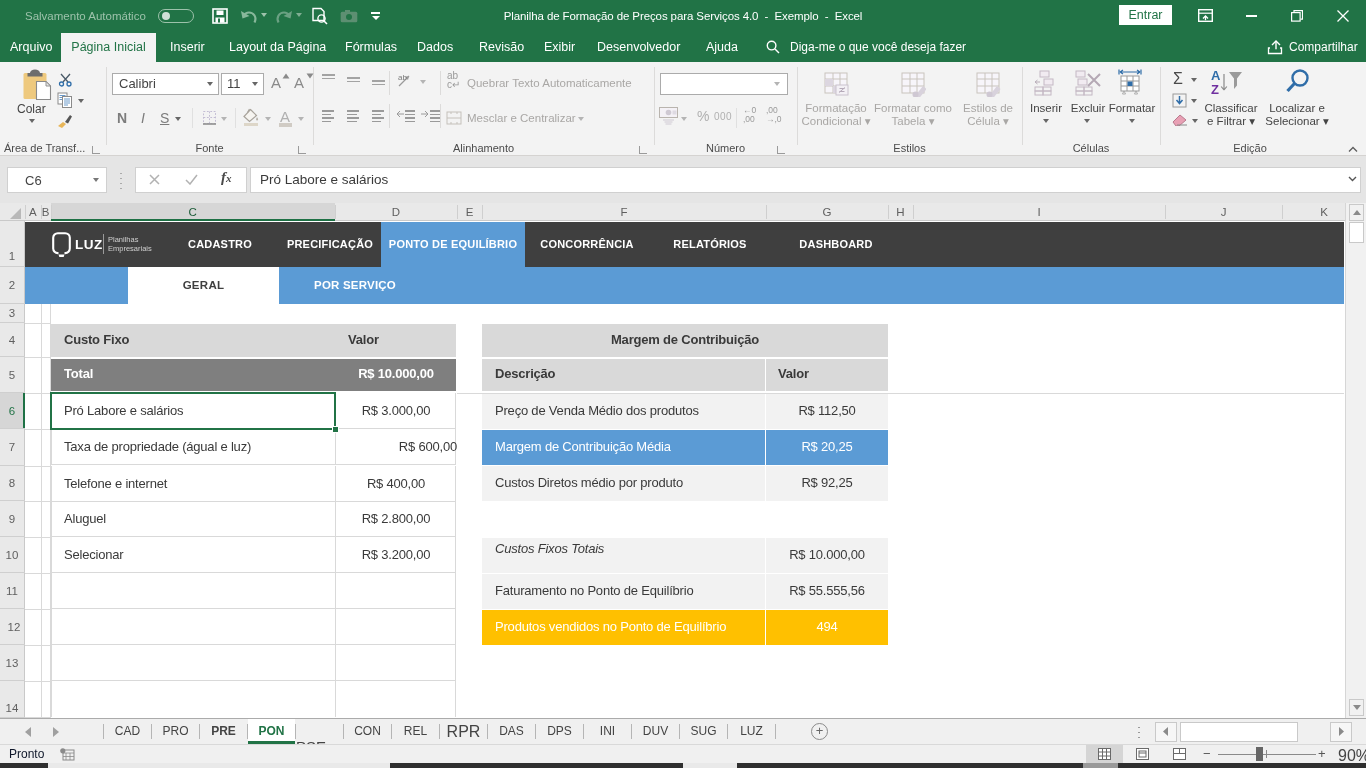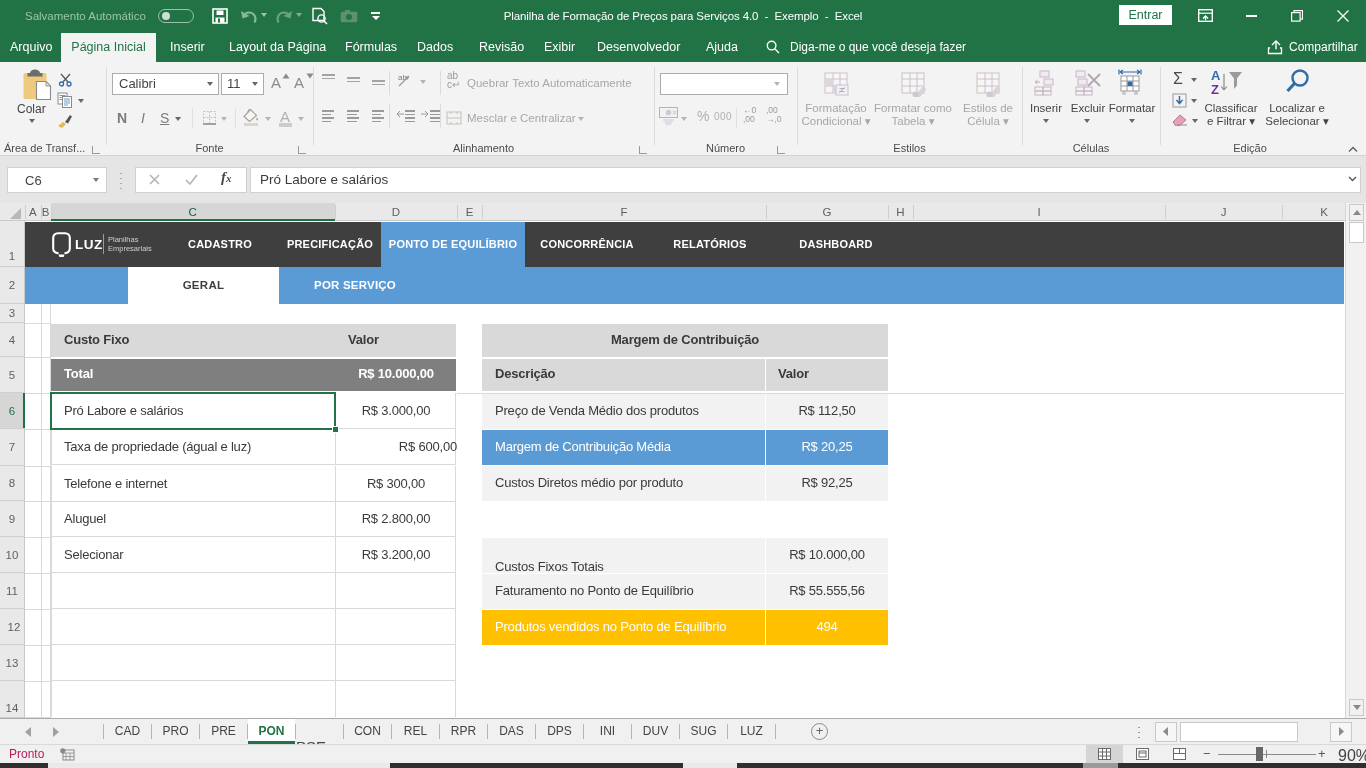--- a/index.html
+++ b/index.html
@@ -433,21 +433,21 @@
 <div class="abs" style="left:335px;top:172px;width:1px;height:36px;background:#d9d9d9;"></div>
 <div class="tc" style="left:64px;top:182px;">Pró Labore e salários</div>
 <div class="tc" style="left:335px;top:182px;width:122px;text-align:center;">R$ 3.000,00</div>
 <div class="abs" style="left:51px;top:208px;width:405px;height:36px;border-bottom:1px solid #d9d9d9;border-left:1px solid #d9d9d9;border-right:1px solid #d9d9d9;"></div>
 <div class="abs" style="left:335px;top:208px;width:1px;height:36px;background:#d9d9d9;"></div>
 <div class="tc" style="left:64px;top:218px;">Taxa de propriedade (águal e luz)</div>
 <div class="tc" style="left:335px;top:218px;width:122px;text-align:right;">R$ 600,00</div>
 <div class="abs" style="left:51px;top:244.5px;width:405px;height:36px;border-bottom:1px solid #d9d9d9;border-left:1px solid #d9d9d9;border-right:1px solid #d9d9d9;"></div>
 <div class="abs" style="left:335px;top:244.5px;width:1px;height:36px;background:#d9d9d9;"></div>
 <div class="tc" style="left:64px;top:254.5px;">Telefone e internet</div>
-<div class="tc" style="left:335px;top:254.5px;width:122px;text-align:center;">R$ 300,00</div>
+<div class="tc" style="left:335px;top:254.5px;width:122px;text-align:center;">R$ 400,00</div>
 <div class="abs" style="left:51px;top:280px;width:405px;height:36px;border-bottom:1px solid #d9d9d9;border-left:1px solid #d9d9d9;border-right:1px solid #d9d9d9;"></div>
 <div class="abs" style="left:335px;top:280px;width:1px;height:36px;background:#d9d9d9;"></div>
 <div class="tc" style="left:64px;top:290px;">Aluguel</div>
 <div class="tc" style="left:335px;top:290px;width:122px;text-align:center;">R$ 2.800,00</div>
 <div class="abs" style="left:51px;top:316px;width:405px;height:36px;border-bottom:1px solid #d9d9d9;border-left:1px solid #d9d9d9;border-right:1px solid #d9d9d9;"></div>
 <div class="abs" style="left:335px;top:316px;width:1px;height:36px;background:#d9d9d9;"></div>
 <div class="tc" style="left:64px;top:326px;">Selecionar</div>
 <div class="tc" style="left:335px;top:326px;width:122px;text-align:center;">R$ 3.200,00</div>
 <div class="abs" style="left:51px;top:352px;width:405px;height:36px;border-bottom:1px solid #d9d9d9;border-left:1px solid #d9d9d9;border-right:1px solid #d9d9d9;"></div>
 <div class="abs" style="left:335px;top:352px;width:1px;height:36px;background:#d9d9d9;"></div>
@@ -473,21 +473,21 @@
 <div class="abs" style="left:482px;top:208.5px;width:406px;height:35px;background:#5b9bd5;"></div>
 <div class="abs" style="left:765px;top:208.5px;width:1px;height:35px;background:#fff;"></div>
 <div class="tc tcw" style="left:495px;top:217.5px;">Margem de Contribuição Média</div>
 <div class="tc tcw" style="left:766px;top:217.5px;width:122px;text-align:center;">R$ 20,25</div>
 <div class="abs" style="left:482px;top:244.5px;width:406px;height:35px;background:#f2f2f2;"></div>
 <div class="abs" style="left:765px;top:244.5px;width:1px;height:35px;background:#fff;"></div>
 <div class="tc" style="left:495px;top:253.5px;">Custos Diretos médio por produto</div>
 <div class="tc" style="left:766px;top:253.5px;width:122px;text-align:center;">R$ 92,25</div>
 <div class="abs" style="left:482px;top:317px;width:406px;height:35px;background:#f2f2f2;"></div>
 <div class="abs" style="left:765px;top:317px;width:1px;height:35px;background:#fff;"></div>
-<div class="tc" style="left:495px;top:338px;">Custos Fixos Totais</div>
+<div class="tc" style="left:495px;top:320px;font-style:italic;">Custos Fixos Totais</div>
 <div class="tc" style="left:766px;top:326px;width:122px;text-align:center;">R$ 10.000,00</div>
 <div class="abs" style="left:482px;top:353px;width:406px;height:35px;background:#f2f2f2;"></div>
 <div class="abs" style="left:765px;top:353px;width:1px;height:35px;background:#fff;"></div>
 <div class="tc" style="left:495px;top:362px;">Faturamento no Ponto de Equilíbrio</div>
 <div class="tc" style="left:766px;top:362px;width:122px;text-align:center;">R$ 55.555,56</div>
 <div class="abs" style="left:482px;top:389px;width:406px;height:35px;background:#ffc000;"></div>
 <div class="abs" style="left:765px;top:389px;width:1px;height:35px;background:#fff;"></div>
 <div class="tc tcw" style="left:495px;top:398px;">Produtos vendidos no Ponto de Equilíbrio</div>
 <div class="tc tcw" style="left:766px;top:398px;width:122px;text-align:center;">494</div>
 <div class="rowhead">
@@ -539,33 +539,33 @@
         <path d="M7 0 L1 5 L7 10z" fill="#a0a0a0"></path>
       </svg>
 <svg class="abs" style="left:52px;top:8px;" width="8" height="10" viewBox="0 0 8 10">
         <path d="M1 0 L7 5 L1 10z" fill="#a0a0a0"></path>
       </svg>
 <div class="abs" style="left:103px;top:5px;width:1px;height:15px;background:#b5b5b5;"></div>
 <div class="abs" style="left:104px;top:0px;width:47px;height:25px;line-height:25px;text-align:center;font-size:12px;color:#444;">CAD</div>
 <div class="abs" style="left:151px;top:5px;width:1px;height:15px;background:#b5b5b5;"></div>
 <div class="abs" style="left:152px;top:0px;width:47px;height:25px;line-height:25px;text-align:center;font-size:12px;color:#444;">PRO</div>
 <div class="abs" style="left:199px;top:5px;width:1px;height:15px;background:#b5b5b5;"></div>
-<div class="abs" style="left:200px;top:0px;width:47px;height:25px;line-height:25px;text-align:center;font-size:12px;color:#444;">PRE</div>
+<div class="abs" style="left:200px;top:0px;width:47px;height:25px;line-height:25px;text-align:center;font-size:12px;color:#444;font-weight:bold;">PRE</div>
 <div class="abs" style="left:247px;top:5px;width:1px;height:15px;background:#b5b5b5;"></div>
 <div class="abs" style="left:248px;top:0px;width:47px;height:25px;background:#fff;"></div>
 <div class="abs" style="left:248px;top:0px;width:47px;height:25px;line-height:25px;text-align:center;font-size:12px;font-weight:bold;color:#217346;">PON</div>
 <div class="abs" style="left:248px;top:22px;width:47px;height:3px;background:#217346;"></div>
 <div class="abs" style="left:295px;top:5px;width:1px;height:15px;background:#b5b5b5;"></div>
 <div class="abs" style="left:296px;top:15px;width:47px;height:25px;line-height:25px;text-align:left;font-size:15px;color:#444;">PSE</div>
 <div class="abs" style="left:343px;top:5px;width:1px;height:15px;background:#b5b5b5;"></div>
 <div class="abs" style="left:344px;top:0px;width:47px;height:25px;line-height:25px;text-align:center;font-size:12px;color:#444;">CON</div>
 <div class="abs" style="left:391px;top:5px;width:1px;height:15px;background:#b5b5b5;"></div>
 <div class="abs" style="left:392px;top:0px;width:47px;height:25px;line-height:25px;text-align:center;font-size:12px;color:#444;">REL</div>
 <div class="abs" style="left:439px;top:5px;width:1px;height:15px;background:#b5b5b5;"></div>
-<div class="abs" style="left:440px;top:0px;width:47px;height:25px;line-height:25px;text-align:center;font-size:12px;color:#444;">RPR</div>
+<div class="abs" style="left:440px;top:0px;width:47px;height:25px;line-height:25px;text-align:center;font-size:16px;color:#444;">RPR</div>
 <div class="abs" style="left:487px;top:5px;width:1px;height:15px;background:#b5b5b5;"></div>
 <div class="abs" style="left:488px;top:0px;width:47px;height:25px;line-height:25px;text-align:center;font-size:12px;color:#444;">DAS</div>
 <div class="abs" style="left:535px;top:5px;width:1px;height:15px;background:#b5b5b5;"></div>
 <div class="abs" style="left:536px;top:0px;width:47px;height:25px;line-height:25px;text-align:center;font-size:12px;color:#444;">DPS</div>
 <div class="abs" style="left:583px;top:5px;width:1px;height:15px;background:#b5b5b5;"></div>
 <div class="abs" style="left:584px;top:0px;width:47px;height:25px;line-height:25px;text-align:center;font-size:12px;color:#444;">INI</div>
 <div class="abs" style="left:631px;top:5px;width:1px;height:15px;background:#b5b5b5;"></div>
 <div class="abs" style="left:632px;top:0px;width:47px;height:25px;line-height:25px;text-align:center;font-size:12px;color:#444;">DUV</div>
 <div class="abs" style="left:679px;top:5px;width:1px;height:15px;background:#b5b5b5;"></div>
 <div class="abs" style="left:680px;top:0px;width:47px;height:25px;line-height:25px;text-align:center;font-size:12px;color:#444;">SUG</div>
@@ -579,21 +579,21 @@
 <svg class="abs" style="left:1163px;top:8px;" width="5" height="9" viewBox="0 0 5 9">
         <path d="M5 0 L0 4.5 L5 9z" fill="#8a8a8a"></path>
       </svg>
 <div class="abs" style="left:1180px;top:3px;width:118px;height:20px;background:#fff;border:1px solid #c9c9c9;"></div>
 <div class="abs" style="left:1330px;top:3px;width:22px;height:20px;background:#f6f6f6;border:1px solid #c9c9c9;"></div>
 <svg class="abs" style="left:1339px;top:8px;" width="5" height="9" viewBox="0 0 5 9">
         <path d="M0 0 L5 4.5 L0 9z" fill="#8a8a8a"></path>
       </svg>
 </div>
 <div class="abs" style="left:0;top:744px;width:1366px;height:19px;background:#f0f0f0;border-top:1px solid #d9d9d9;">
-<div class="abs" style="left:9px;top:2px;font-size:12px;color:#be185d;">Pronto</div>
+<div class="abs" style="left:9px;top:2px;font-size:12px;color:#0f172a;">Pronto</div>
 <svg class="abs" style="left:60px;top:3px;" width="15" height="13" viewBox="0 0 15 13">
         <rect x="3" y="2" width="11" height="10" fill="none" stroke="#8a8a8a"></rect>
         <path d="M3 5 h11 M6 5 v7 M10 5 v7 M3 8.5 h11" stroke="#8a8a8a" stroke-width=".8"></path>
         <circle cx="2.8" cy="2.8" r="2.6" fill="#8a8a8a"></circle>
       </svg>
 <div class="abs" style="left:1086px;top:0;width:37px;height:18px;background:#d5d5d5;"></div>
 <svg class="abs" style="left:1098px;top:3px;" width="13" height="12" viewBox="0 0 13 12">
         <rect x="0.5" y="0.5" width="12" height="11" fill="#fff" stroke="#6a6a6a"></rect>
         <path d="M0.5 4 h12 M0.5 8 h12 M4.5 0.5 v11 M8.5 0.5 v11" stroke="#6a6a6a"></path>
       </svg>

